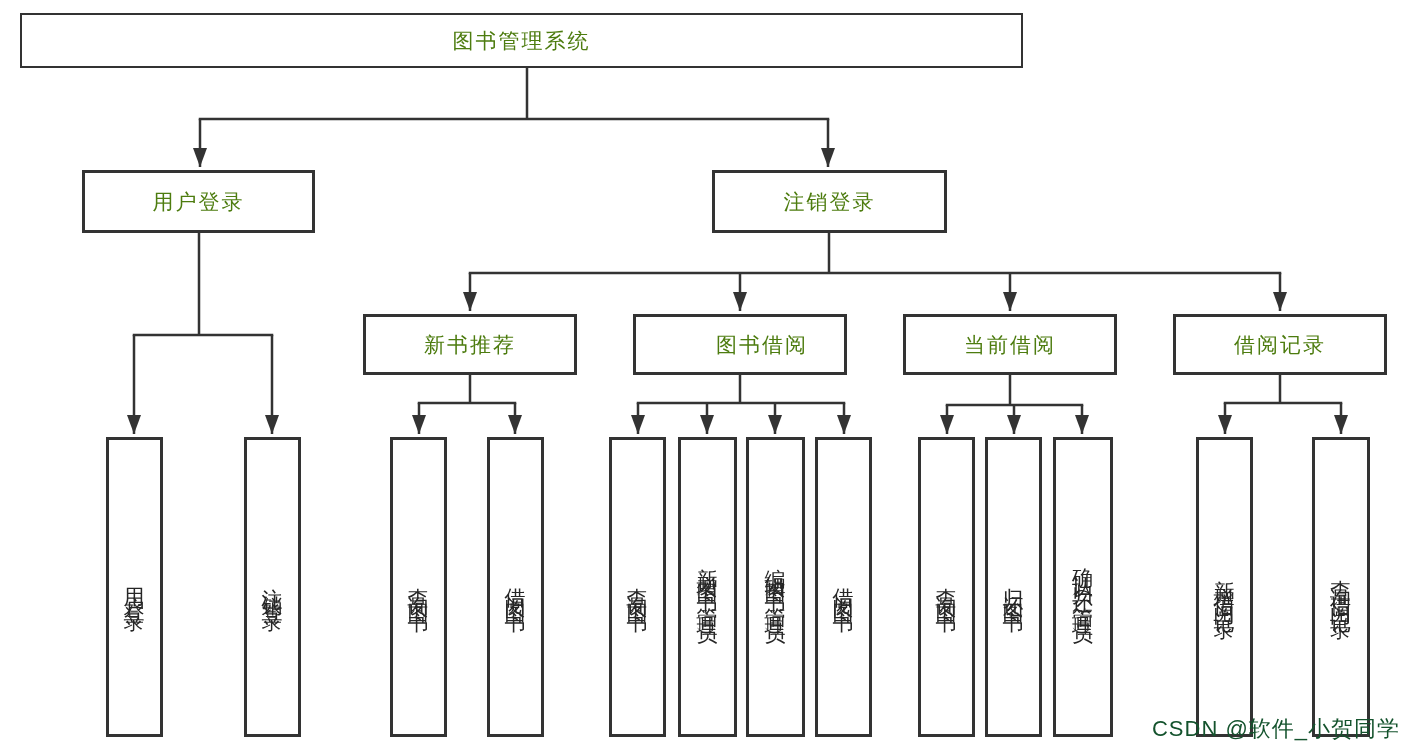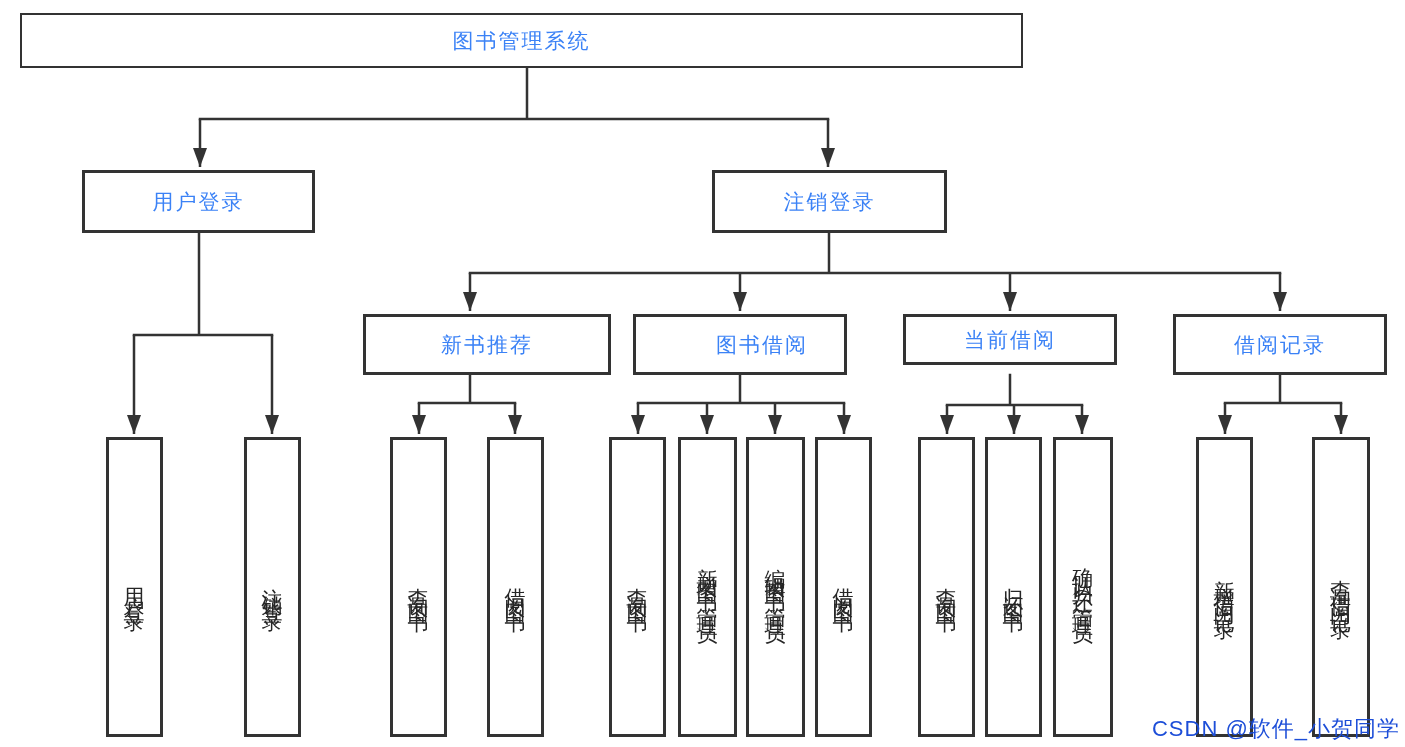--- a/index.html
+++ b/index.html
@@ -19,21 +19,21 @@
     width: 1405px; height: 747px;
     pointer-events: none;
   }
   .hbox {
     position: absolute;
     box-sizing: border-box;
     border: 3px solid #333333;
     background: #ffffff;
     display: flex; align-items: center; justify-content: center;
     font-size: 21px;
-    color: #3b82f6;
+    color: #4d7c0f;
     letter-spacing: 2px;
     white-space: nowrap;
   }
   .leaf {
     position: absolute;
     box-sizing: border-box;
     border: 3px solid #333333;
     background: #ffffff;
     display: flex; align-items: center; justify-content: center;
     top: 437px; height: 300px; width: 57px;
@@ -43,21 +43,21 @@
     text-orientation: mixed;
     font-size: 21px;
     color: #262626;
     letter-spacing: 8px;
     line-height: 1;
   }
   .watermark {
     position: absolute;
     right: 5px; top: 714px;
     font-size: 22px;
-    color: #1d4ed8;
+    color: #14532d;
     letter-spacing: 1px;
     white-space: nowrap;
   }
 </style>
 </head>
 <body>
 
 <div class="canvas">
 
   <svg class="connectors" width="1405" height="747" viewBox="0 0 1405 747" xmlns="http://www.w3.org/2000/svg">
@@ -94,23 +94,23 @@
     <path d="M1082,405 V434" fill="none" stroke="#333333" stroke-width="2.5" marker-end="url(#arrow)"></path>
     <path d="M1225,403 V434" fill="none" stroke="#333333" stroke-width="2.5" marker-end="url(#arrow)"></path>
     <path d="M1341,403 V434" fill="none" stroke="#333333" stroke-width="2.5" marker-end="url(#arrow)"></path>
   </svg>
 
   <div class="hbox" style="left:20px; top:13px; width:1003px; height:55px; border-width:2.5px;">图书管理系统</div>
 
   <div class="hbox" style="left:82px; top:170px; width:233px; height:63px;">用户登录</div>
   <div class="hbox" style="left:712px; top:170px; width:235px; height:63px;">注销登录</div>
 
-  <div class="hbox" style="left:363px; top:314px; width:248px; height:61px;">新书推荐</div>
+  <div class="hbox" style="left:363px; top:314px; width:214px; height:61px;">新书推荐</div>
   <div class="hbox" style="left:633px; top:314px; width:214px; height:61px;padding-left:44px;">图书借阅</div>
-  <div class="hbox" style="left:903px; top:314px; width:214px; height:51px;">当前借阅</div>
+  <div class="hbox" style="left:903px; top:314px; width:214px; height:61px;">当前借阅</div>
   <div class="hbox" style="left:1173px; top:314px; width:214px; height:61px;">借阅记录</div>
 
   <div class="leaf" style="left:106px;">
     <span class="vtext">用户登录</span>
   </div>
   <div class="leaf" style="left:244px;">
     <span class="vtext">注销登录</span>
   </div>
 
   <div class="leaf" style="left:390px;">

